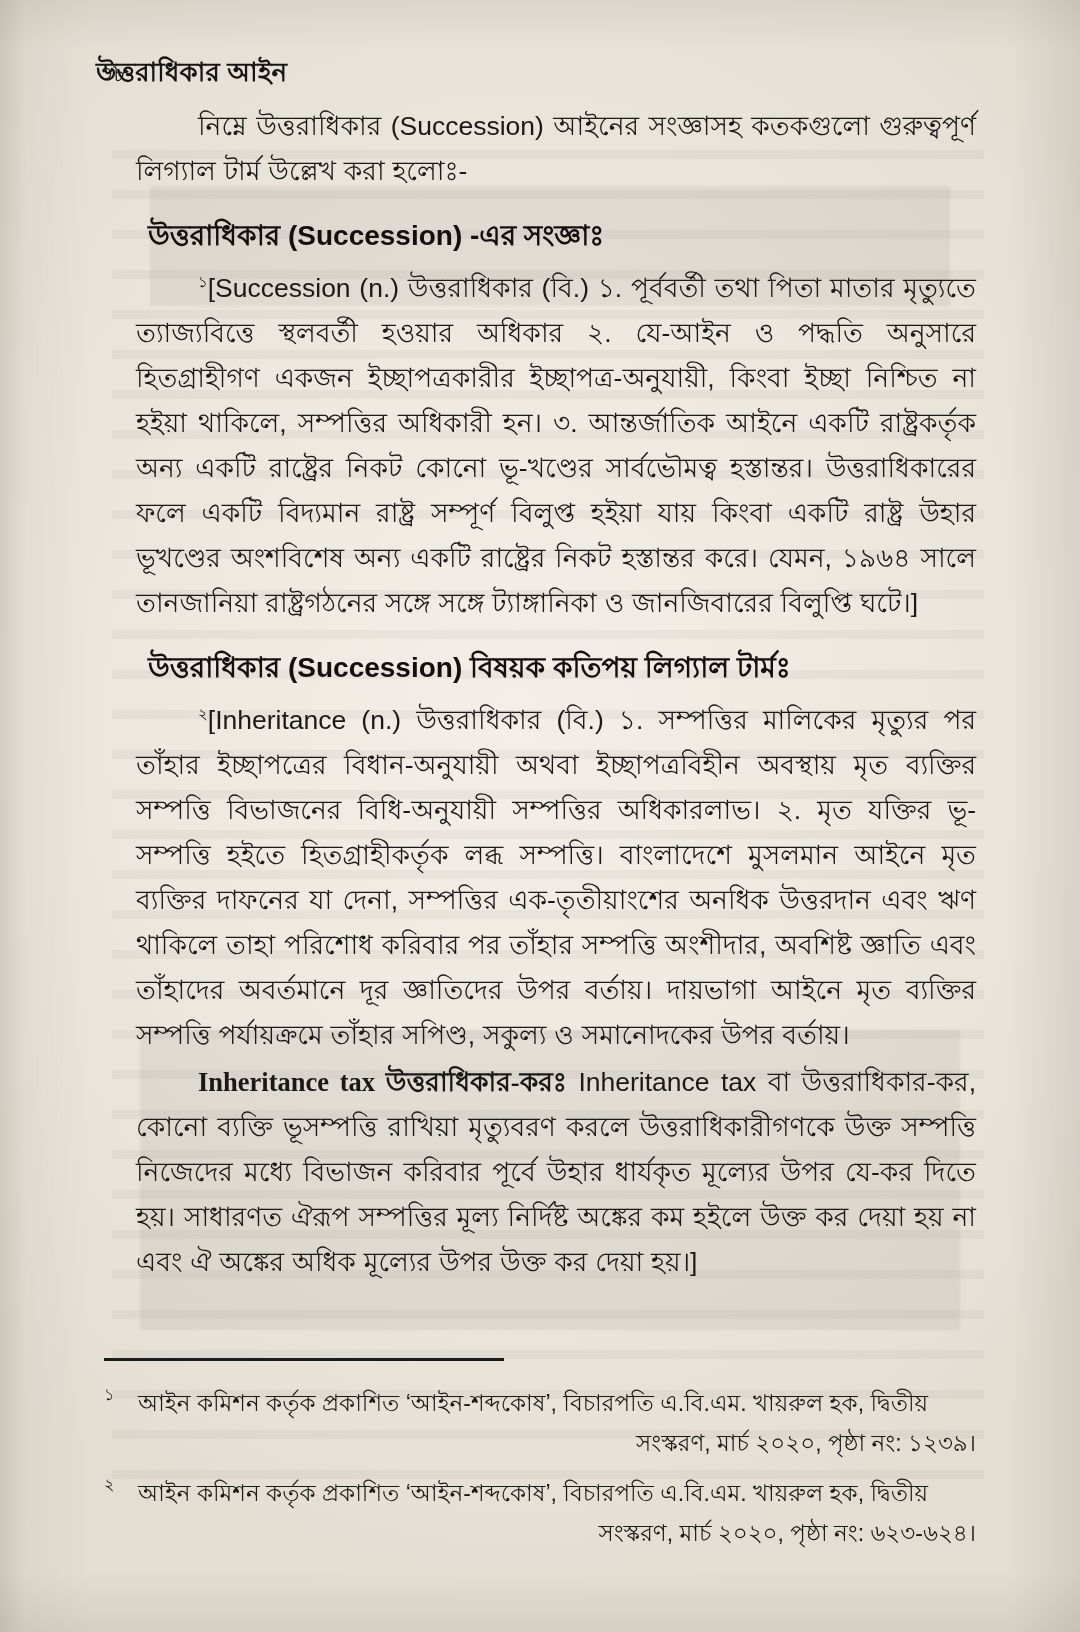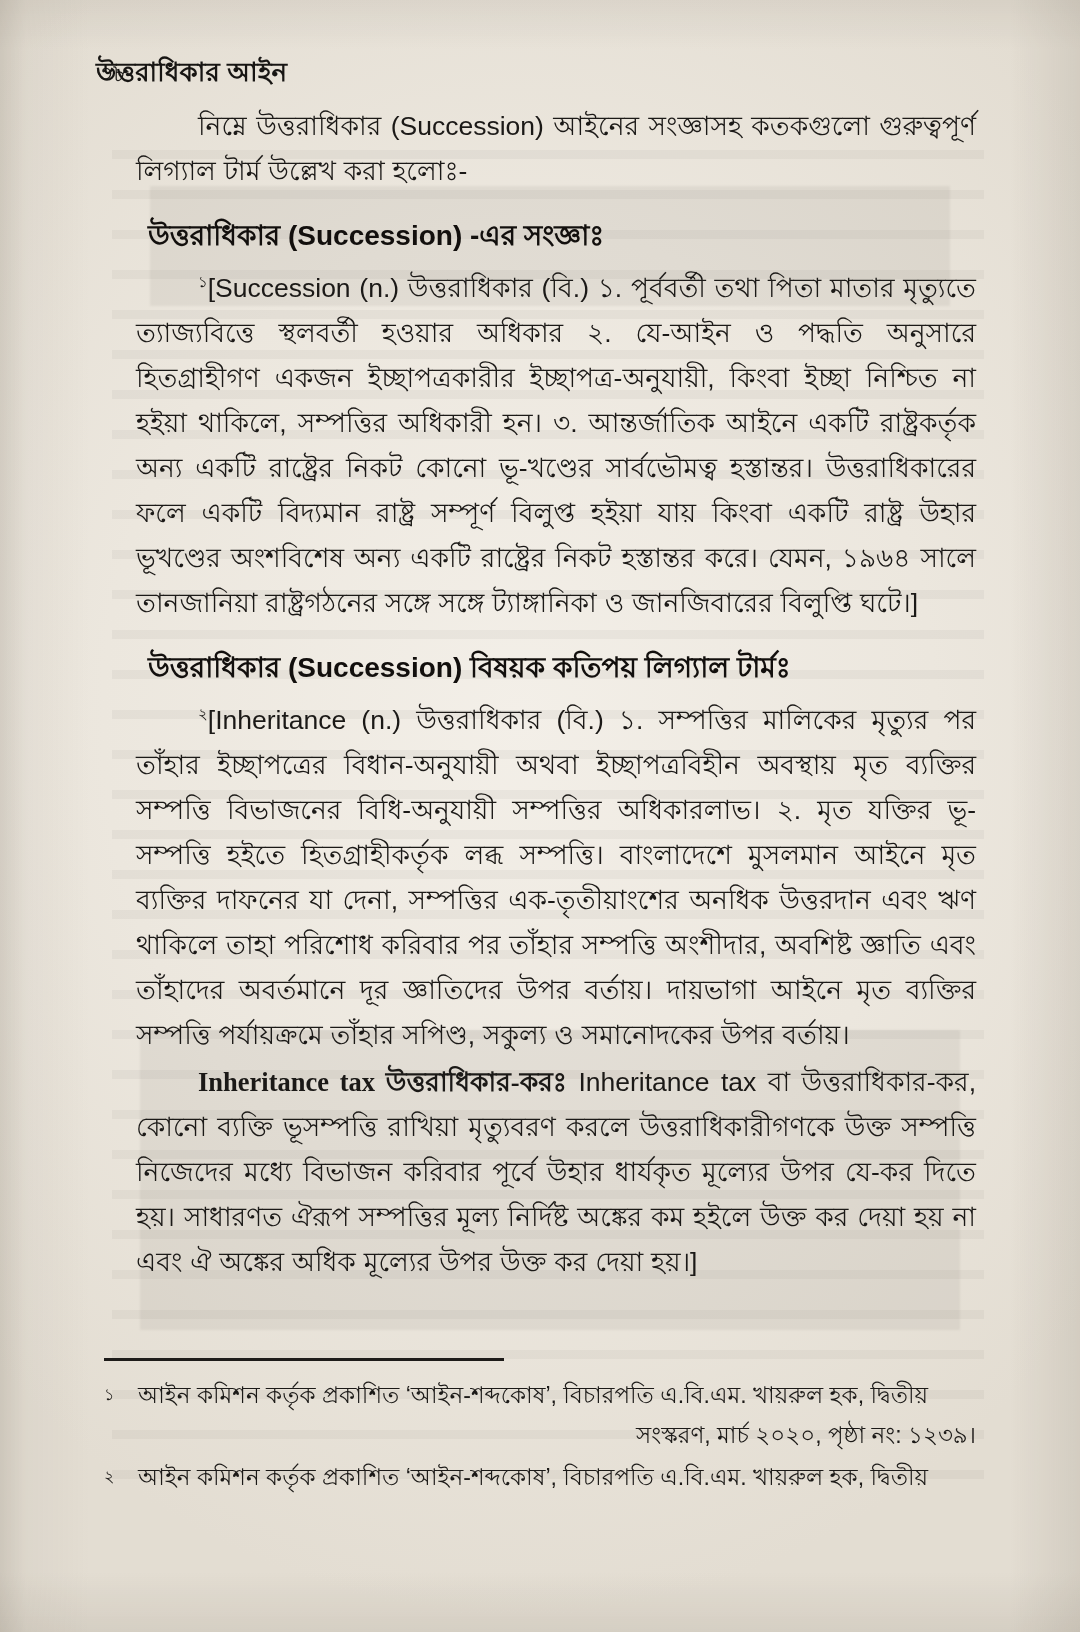--- a/index.html
+++ b/index.html
@@ -165,20 +165,21 @@
   }
   .fn-text {
     flex: 1 1 auto;
     font-size: 23px;
     line-height: 40px;
     text-align: justify;
     text-justify: inter-word;
     font-family: "Liberation Sans", "DejaVu Sans", sans-serif;
     font-weight: 500;
     color: #1b1917;
+    margin-top: 8px;
   }
   .fn-text .last-line {
     display: block;
     text-align: right;
   }
 </style>
 </head>
 <body>
 
 <div class="page">
@@ -219,18 +220,19 @@
         <div class="fn-text">
           <span>আইন কমিশন কর্তৃক প্রকাশিত ‘আইন-শব্দকোষ’, বিচারপতি এ.বি.এম. খায়রুল হক, দ্বিতীয়</span>
           <span class="last-line">সংস্করণ, মার্চ ২০২০, পৃষ্ঠা নং: ১২৩৯।</span>
         </div>
       </div>
 
       <div class="fn-item">
         <div class="fn-marker">২</div>
         <div class="fn-text">
           <span>আইন কমিশন কর্তৃক প্রকাশিত ‘আইন-শব্দকোষ’, বিচারপতি এ.বি.এম. খায়রুল হক, দ্বিতীয়</span>
+          <span class="last-line">সংস্করণ, মার্চ ২০২০, পৃষ্ঠা নং: ৬২৩-৬২৪।</span>
         </div>
       </div>
     </div>
 
   </div>
 </div>
 
 </body></html>

